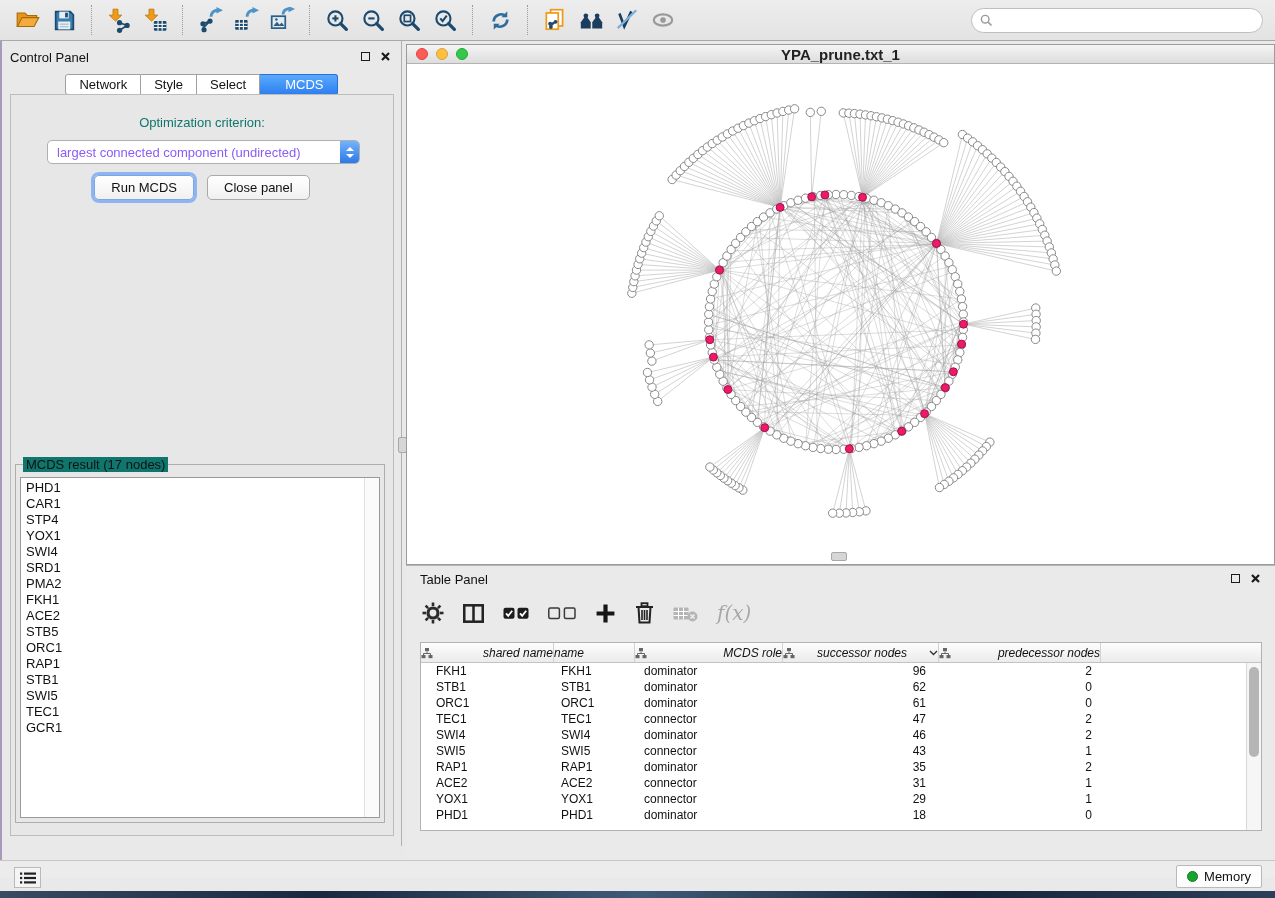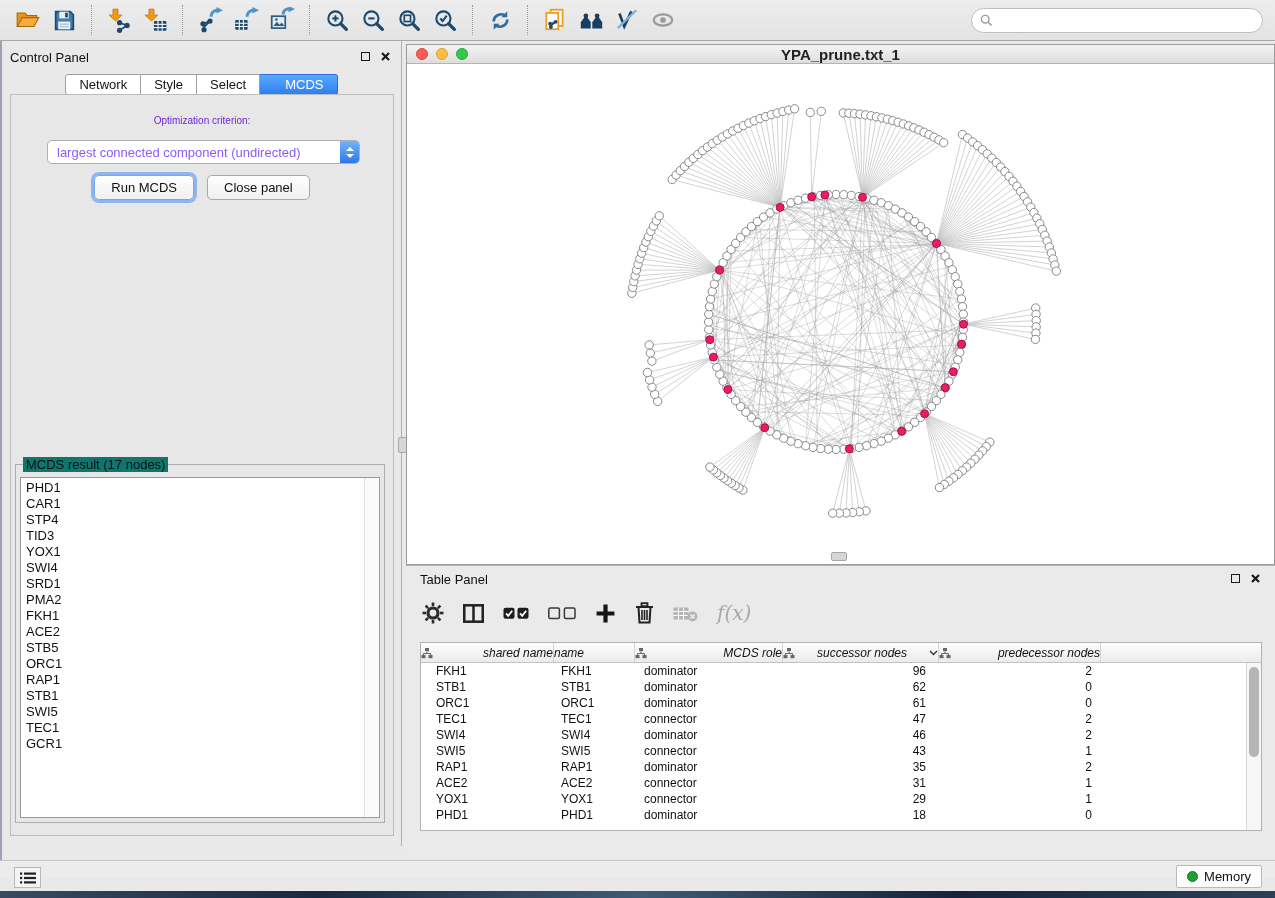--- a/index.html
+++ b/index.html
@@ -25,21 +25,21 @@
   .win-icons { position:absolute; right:10px; top:10px; display:flex; gap:10px; align-items:center; }
   .float-icon { width:9px; height:9px; border:1.5px solid #1a1a1a; }
   .cp-tabs { position:absolute; top:33px; left:0; right:0; display:flex; justify-content:center; }
   .tab { height:21px; line-height:19px; padding:0 13px; font-size:13px; background:#fff;
     border:1px solid #a0a0a0; border-left:none; color:#111; }
   .tab.first { border-left:1px solid #a0a0a0; border-radius:3px 0 0 3px; }
   .tab.last { border-radius:0 3px 3px 0;padding-left:25px; }
   .tab.active { background:linear-gradient(#5aa9fd,#2e80f0); color:#fff; border-color:#2b6fd2; }
   .cp-panel { position:absolute; top:53px; left:8px; right:7px; bottom:10px;
     background:#e7e7e7; border:1px solid #bcbcbc; }
-  .opt-label { position:absolute; top:20px; left:0; right:0; text-align:center; font-size:10px; color:#6d28d9; }
+  .opt-label { position:absolute; top:20px; left:0; right:0; text-align:center; font-size:13px; color:#0f766e; }
   .selectbox { position:absolute; top:45px; left:36px; width:313px; height:24px; background:#fff;
     border:1px solid #b0b0b0; border-radius:5px; font-size:13px; display:flex; align-items:center;
     padding-left:9px; color:#8b5cf6; }
   .stepper { position:absolute; right:0px; top:0px; width:19px; height:22px; border-radius:0 4px 4px 0;
     background:linear-gradient(#74b3fb,#2d79e6); display:flex; flex-direction:column; align-items:center;
     justify-content:center; gap:3px; }
   .tri-up { width:0; height:0; border-left:4px solid transparent; border-right:4px solid transparent; border-bottom:4px solid #fff; }
   .tri-down { width:0; height:0; border-left:4px solid transparent; border-right:4px solid transparent; border-top:4px solid #fff; }
   .btn-row { position:absolute; top:80px; left:0; right:0; display:flex; justify-content:center; gap:13px; }
   .btn { height:25px; padding:0 16px; font-size:13px; background:linear-gradient(#ffffff,#f0f0f0);
@@ -298,21 +298,20 @@
         <button class="btn focusring">Run MCDS</button>
         <button class="btn">Close panel</button>
       </div>
       <div class="mcds-fieldset">
         <div class="mcds-legend">MCDS result (17 nodes)</div>
         <div class="mcds-list" id="mcds-list">
           <div class="mcds-scroll"></div>
         <div class="mcds-item">PHD1</div>
             <div class="mcds-item">CAR1</div>
             <div class="mcds-item">STP4</div>
-            <div class="mcds-item">TID3</div>
             <div class="mcds-item">YOX1</div>
             <div class="mcds-item">SWI4</div>
             <div class="mcds-item">SRD1</div>
             <div class="mcds-item">PMA2</div>
             <div class="mcds-item">FKH1</div>
             <div class="mcds-item">ACE2</div>
             <div class="mcds-item">STB5</div>
             <div class="mcds-item">ORC1</div>
             <div class="mcds-item">RAP1</div>
             <div class="mcds-item">STB1</div>

